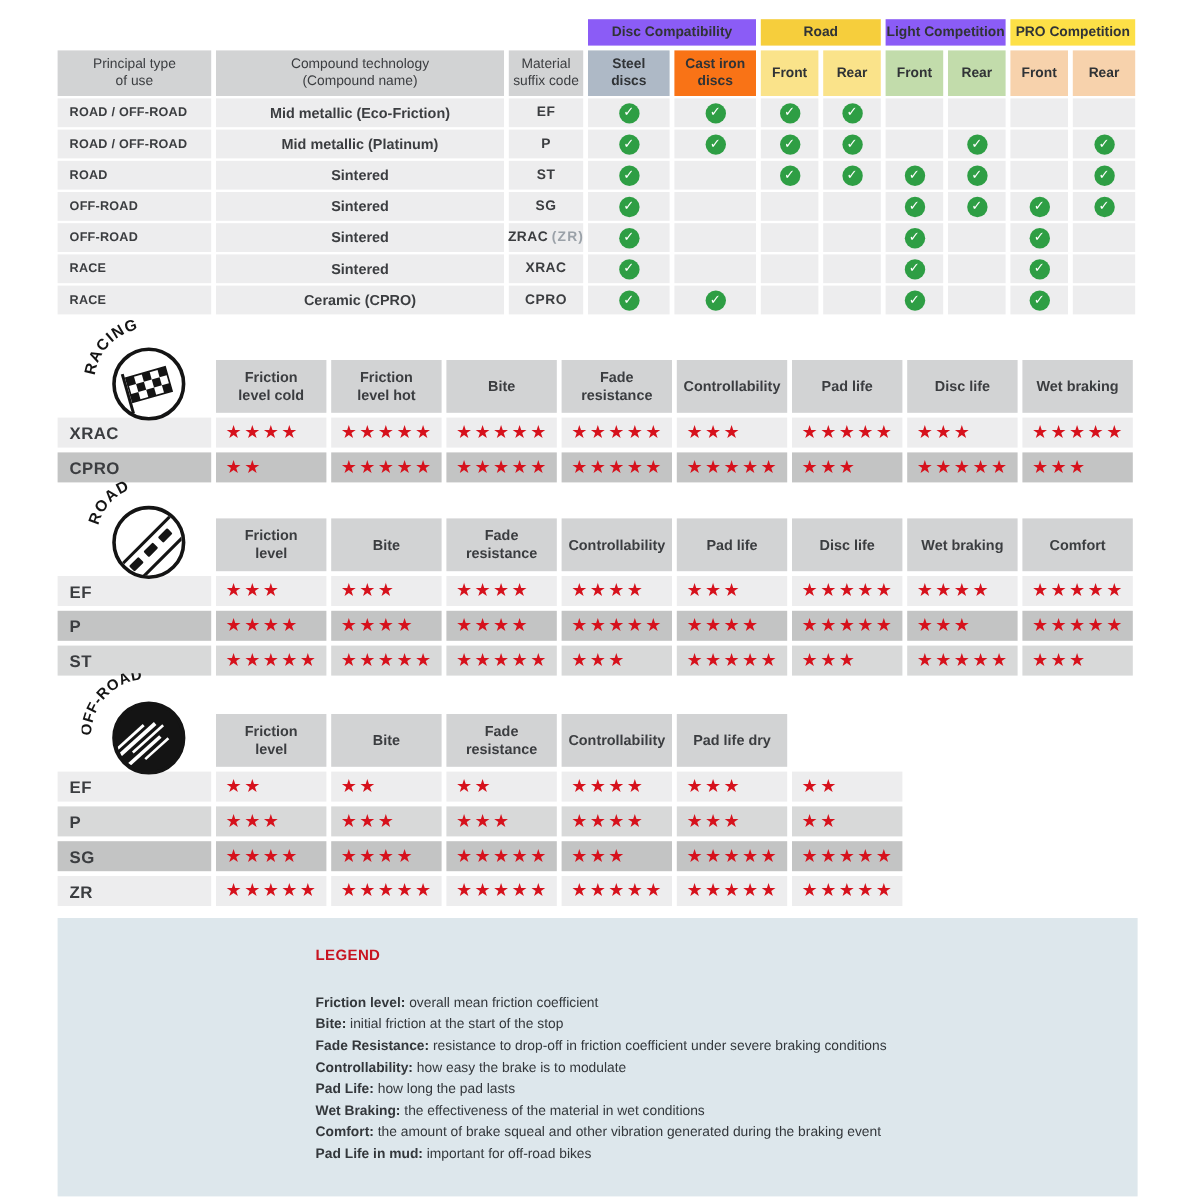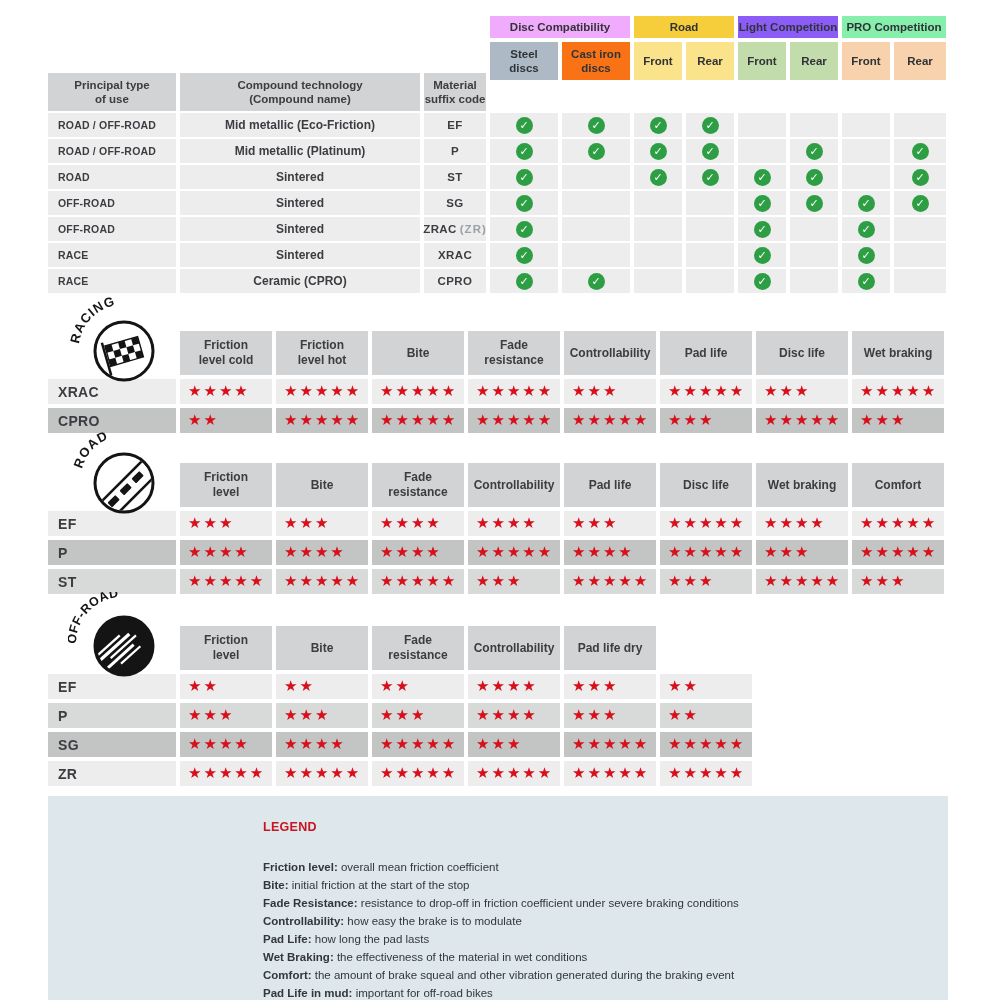--- a/index.html
+++ b/index.html
@@ -7,21 +7,21 @@
   .content{position:absolute;left:48px;top:16px;width:900px;}
   .pre{white-space:pre-line;}
 
   
   .compat-row{display:grid;grid-template-columns:128px 240px 62px 68px 68px 48px 48px 48px 48px 48px 52px;
     column-gap:4px;margin-bottom:2px;}
   .groups-row{margin-bottom:4px;}
   .group-cell{height:22px;display:flex;align-items:center;justify-content:center;
     font-weight:bold;font-size:11.5px;color:#303336;}
   .cell{display:flex;align-items:center;justify-content:center;}
-  .head-cell{height:38px;background:#d2d3d4;font-weight:bold;font-size:11.5px;text-align:center;line-height:1.25;margin-top:31px;}
+  .head-cell{height:38px;background:#d2d3d4;font-weight:normal;font-size:11.5px;text-align:center;line-height:1.25;}
   .sub-cell{height:38px;font-weight:bold;font-size:11.5px;text-align:center;line-height:1.25;color:#303336;}
   .data-cell{height:24px;background:#ededee;font-size:11px;}
   .use-cell{justify-content:flex-start;padding-left:10px;font-weight:bold;font-size:10.5px;letter-spacing:.2px;}
   .compound-cell{font-weight:bold;font-size:12px;}
   .code-cell{font-weight:bold;font-size:11.5px;letter-spacing:.4px;}
   .code-note{color:#9aa1a8;margin-left:3px;letter-spacing:1px;text-align:center;}
   .check{width:17px;height:17px;border-radius:50%;background:#2e9e44;color:#fff;font-size:11px;font-weight:bold;
     display:flex;align-items:center;justify-content:center;line-height:1;}
 
   
@@ -50,24 +50,24 @@
 
   svg text{font-family:"Liberation Sans","DejaVu Sans",sans-serif;}
 </style>
 </head>
 <body>
 
 <div class="content">
 
   <section id="compat">
     <div id="compat-groups" class="compat-row groups-row">
-        <div class="group-cell" style="background: #f0abfc; grid-column: 4 / span 2;">Disc Compatibility</div>
+        <div class="group-cell" style="background: #8b5cf6; grid-column: 4 / span 2;">Disc Compatibility</div>
         <div class="group-cell" style="background: rgb(246, 206, 60); grid-column: 6 / span 2;">Road</div>
         <div class="group-cell" style="background: #8b5cf6; grid-column: 8 / span 2;">Light Competition</div>
-        <div class="group-cell" style="background: #86efac; grid-column: 10 / span 2;">PRO Competition</div>
+        <div class="group-cell" style="background: #fde047; grid-column: 10 / span 2;">PRO Competition</div>
       </div>
     <div id="compat-subs" class="compat-row">
         <div class="cell head-cell pre">Principal type
 of use</div>
         <div class="cell head-cell pre">Compound technology
 (Compound name)</div>
         <div class="cell head-cell pre">Material
 suffix code</div>
         <div class="cell sub-cell pre" style="background: rgb(174, 185, 198);">Steel
 discs</div>

